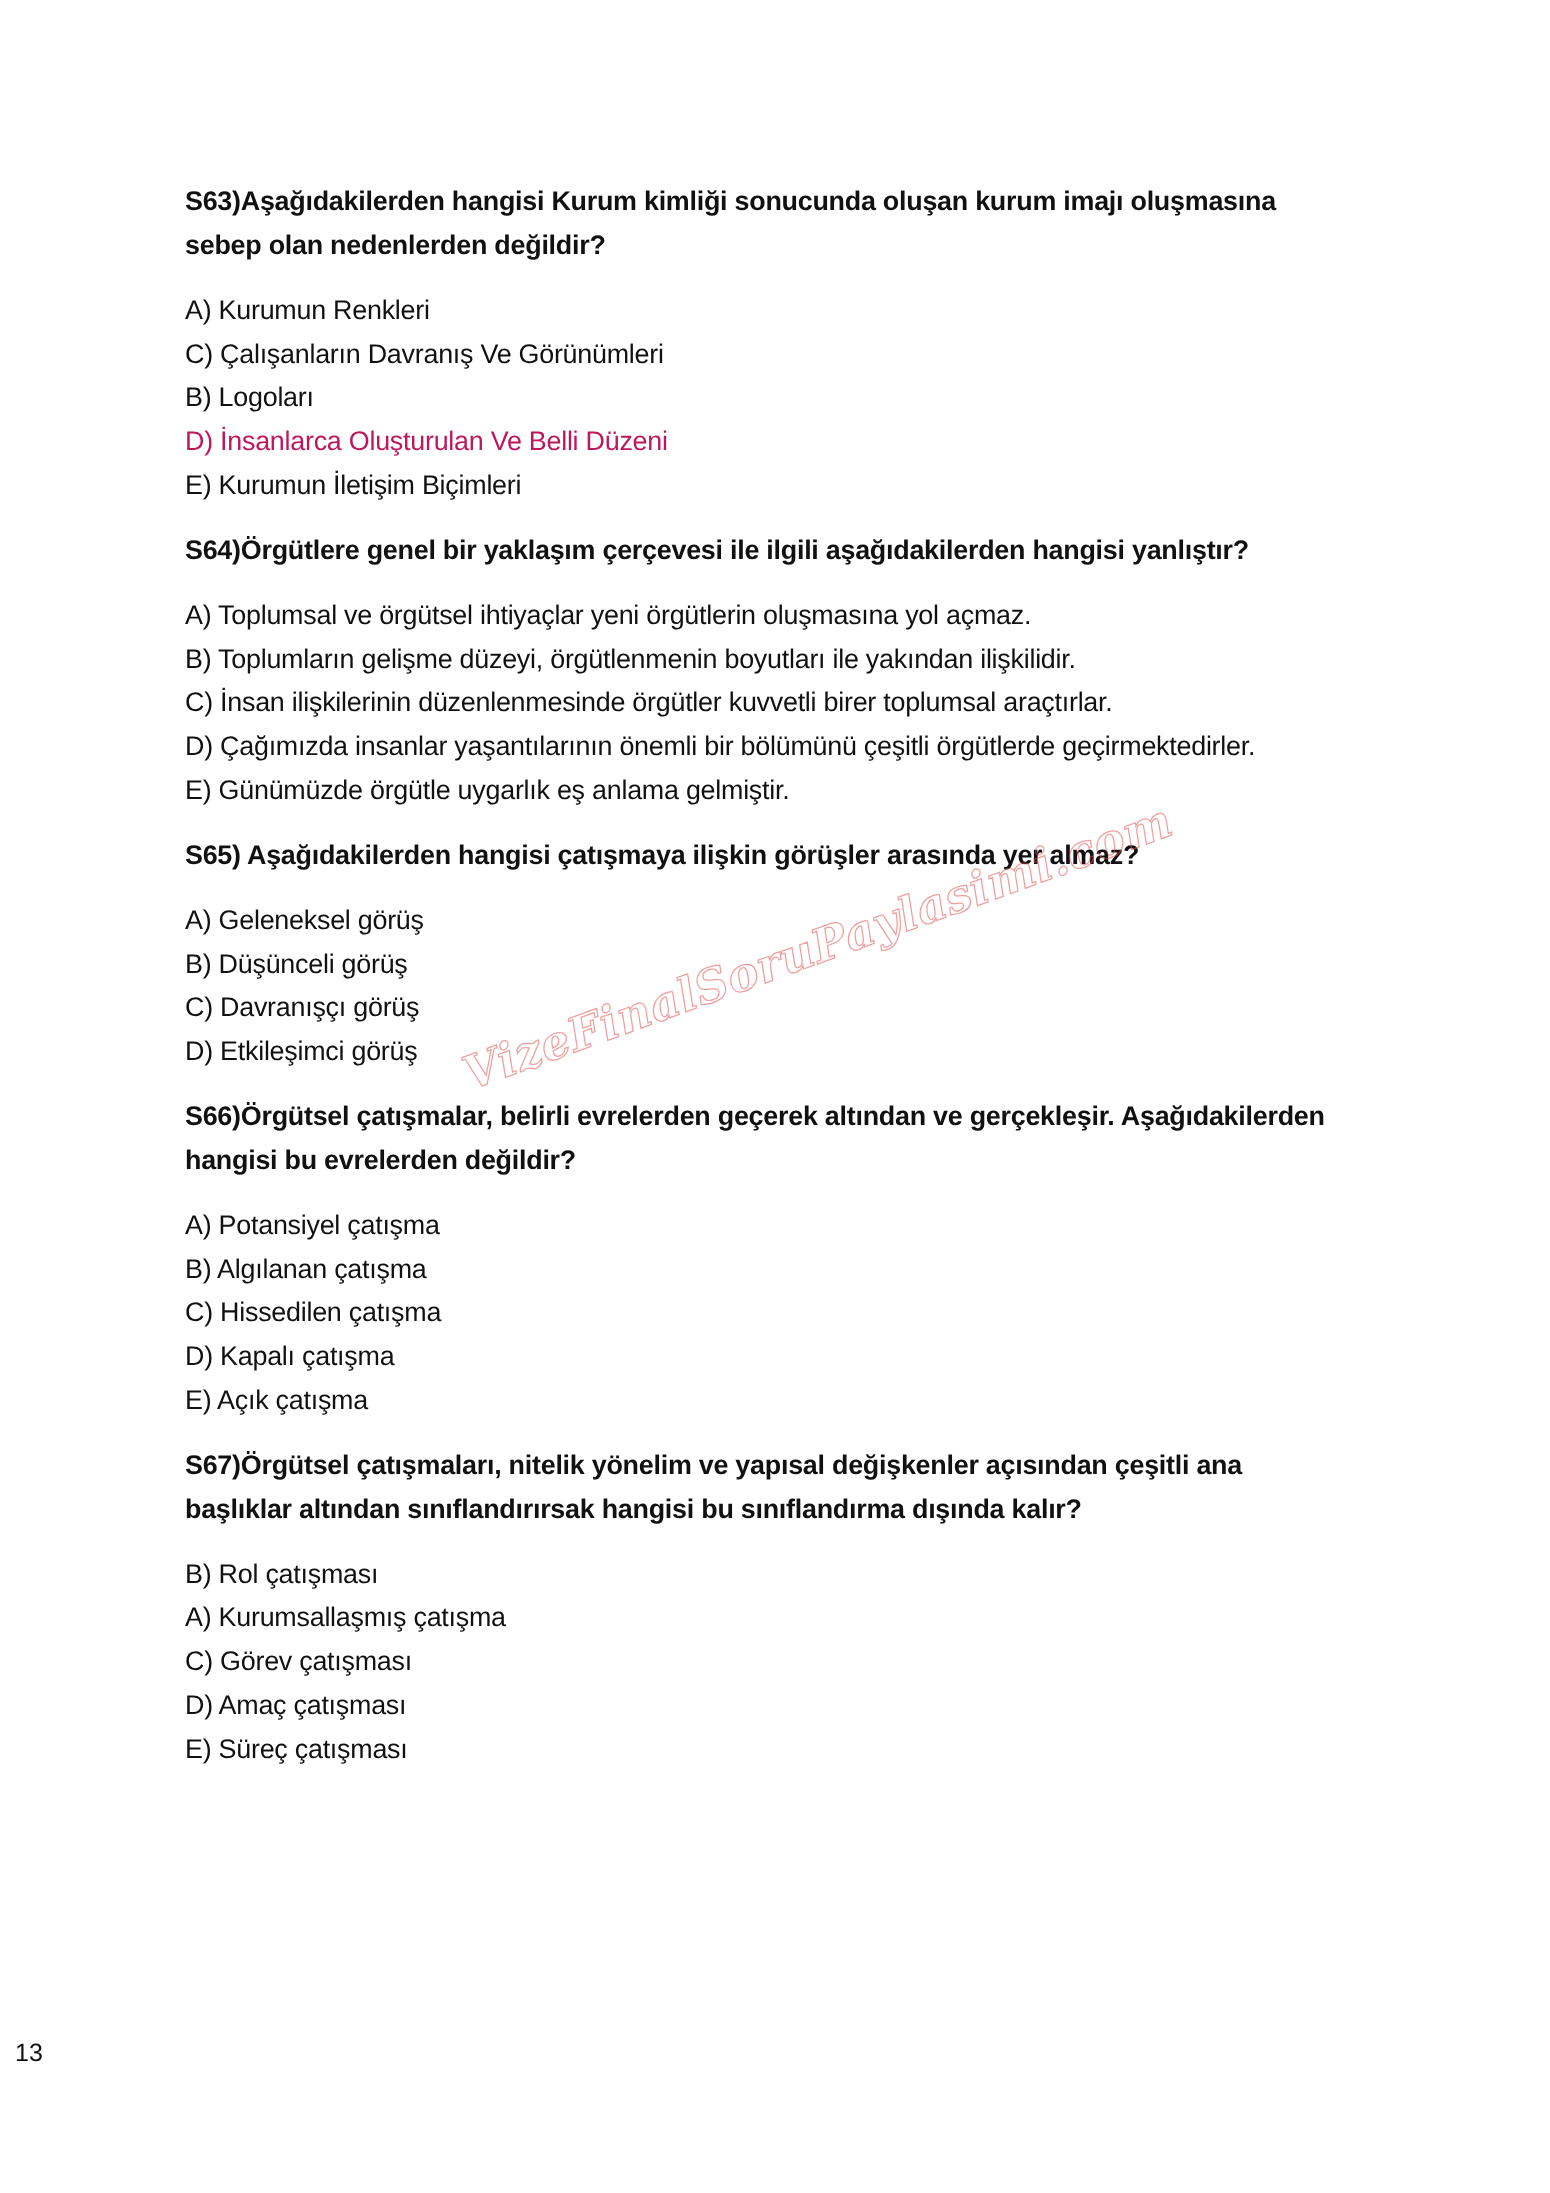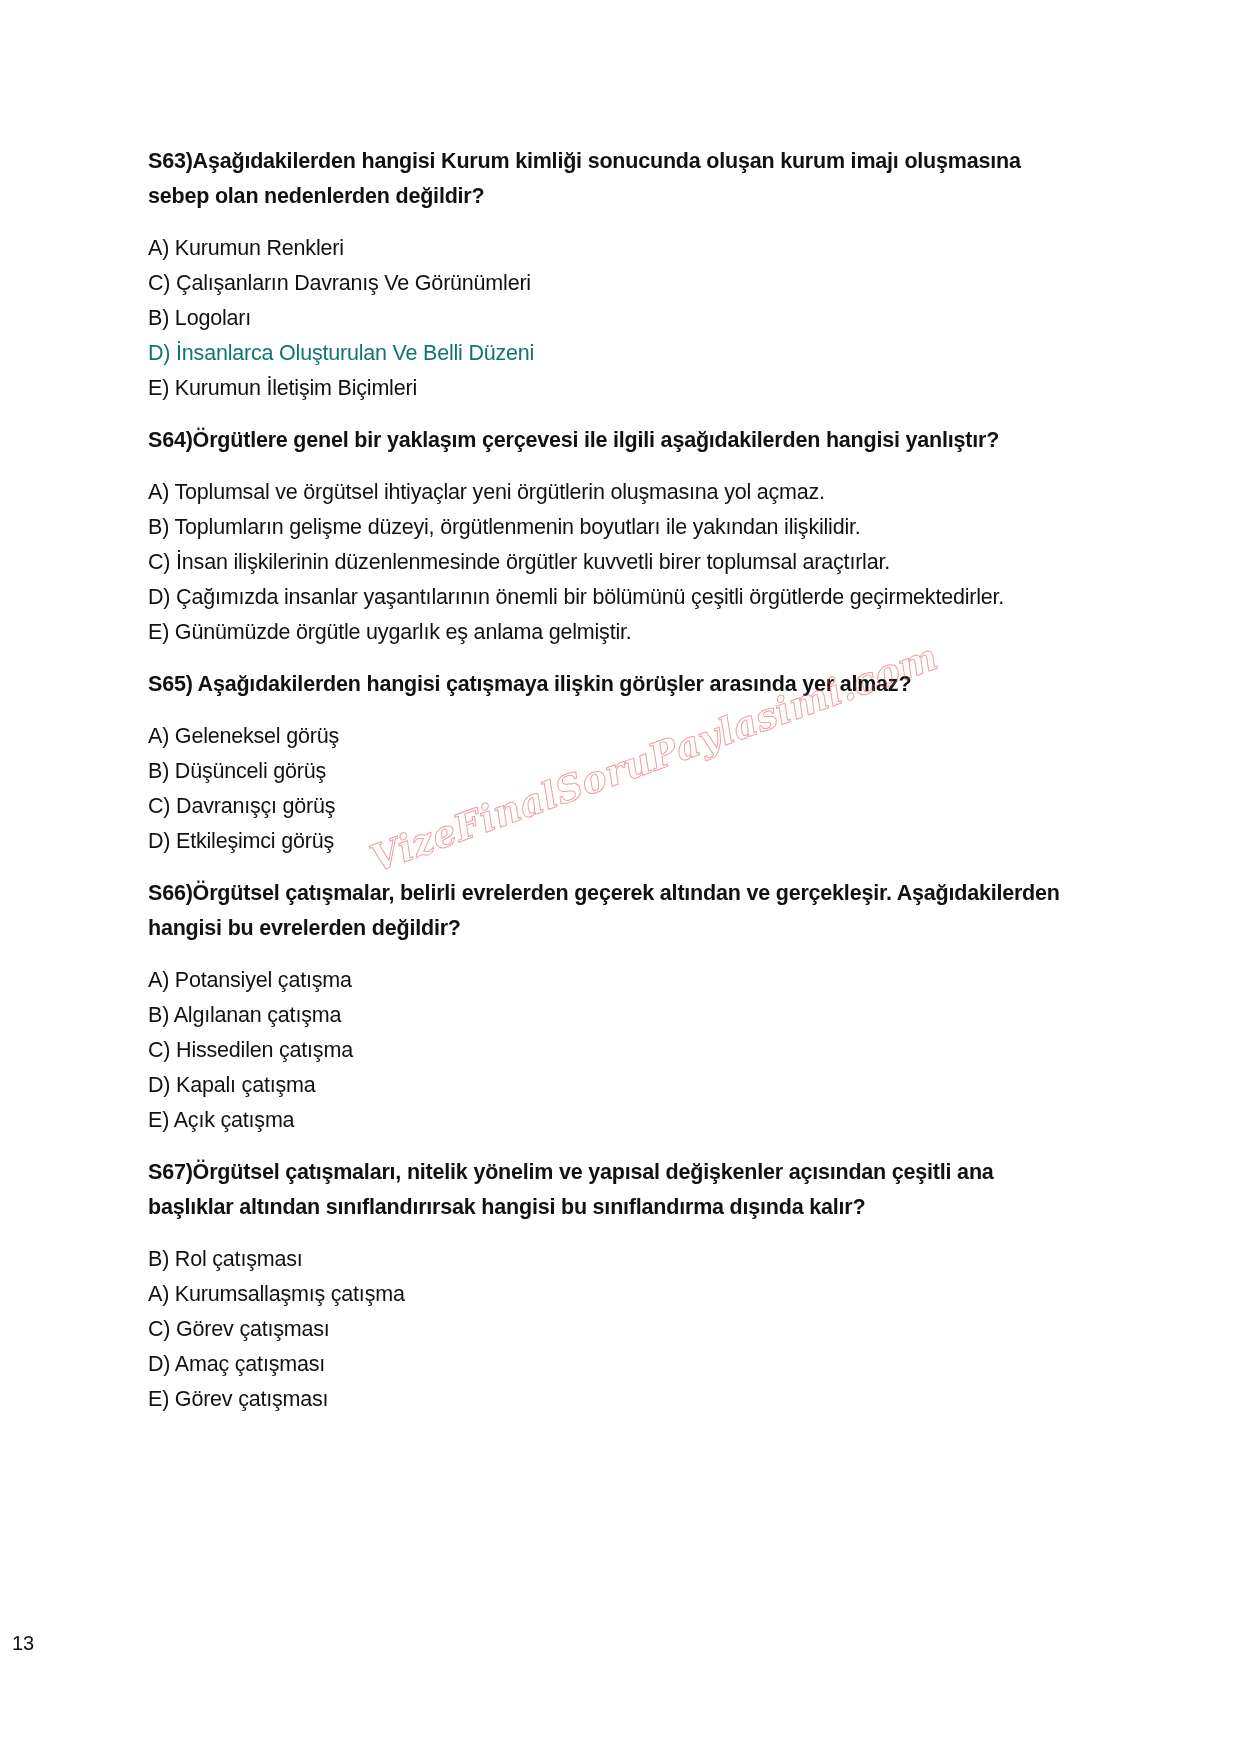--- a/index.html
+++ b/index.html
@@ -37,21 +37,21 @@
     .options {
       margin: 0 0 17px 0;
       padding: 0;
       list-style: none;
     }
     .option {
       font-size: 21.5px;
       line-height: 35px;
       letter-spacing: -0.2px;
     }
-    .option.gray { color: #0f766e; }
+    .option.gray { color: #be185d; }
     .page-number {
       position: absolute;
       top: 1632px;
       left: 12px;
       width: 1240px;
       text-align: left;
       font-size: 20px;
     }
     .watermark {
       position: absolute;
@@ -123,20 +123,20 @@
 
     <div class="question">
       <div>S67)Örgütsel çatışmaları, nitelik yönelim ve yapısal değişkenler açısından çeşitli ana</div>
       <div>başlıklar altından sınıflandırırsak hangisi bu sınıflandırma dışında kalır?</div>
     </div>
     <ul class="options">
       <li class="option">B) Rol çatışması</li>
       <li class="option">A) Kurumsallaşmış çatışma</li>
       <li class="option">C) Görev çatışması</li>
       <li class="option">D) Amaç çatışması</li>
-      <li class="option">E) Görev çatışması</li>
+      <li class="option">E) Süreç çatışması</li>
     </ul>
   </div>
 
   <div class="watermark">VizeFinalSoruPaylasimi.com</div>
 
   <div class="page-number">13</div>
 </div>
 
 </body></html>

